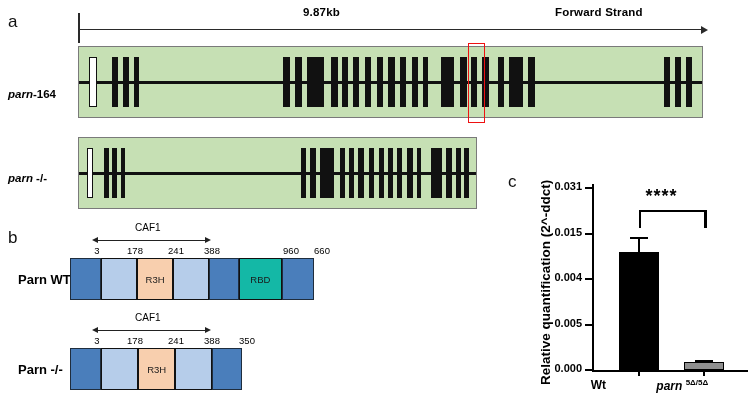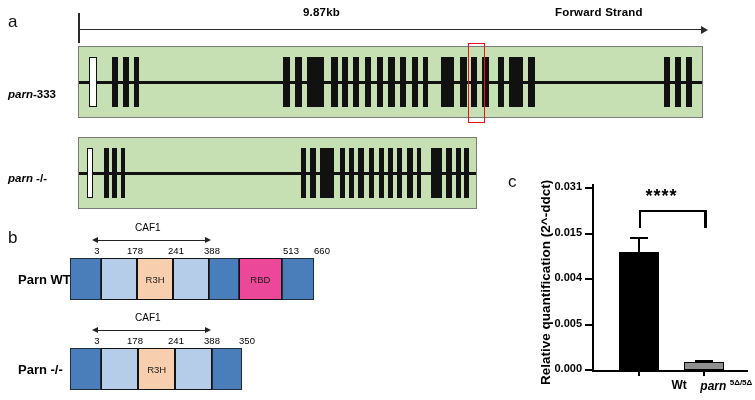--- a/index.html
+++ b/index.html
@@ -34,21 +34,21 @@
   .redbox{position:absolute;border:1.8px solid #ee1111;box-sizing:border-box;background:transparent;}
   .track-label{position:absolute;font-size:11.5px;font-weight:bold;white-space:nowrap;}
   .track-label i{font-style:italic;}
   .dom-label{position:absolute;font-size:13px;font-weight:bold;white-space:nowrap;}
   .dom-bar{position:absolute;display:flex;box-sizing:border-box;}
   .seg{height:100%;box-sizing:border-box;display:flex;align-items:center;justify-content:center;
        font-size:9.5px;color:#1a1a1a;font-weight:400;}
   .seg.dark{background:#4a7ebb;border:1px solid #1f2d3d;}
   .seg.light{background:#b6cdea;border:1px solid #111;}
   .seg.peach{background:#f8cfae;border:1px solid #111;}
-  .seg.green{background:#ec4899;border:1px solid #111;}
+  .seg.green{background:#14b8a6;border:1px solid #111;}
 
   .caf1-text{position:absolute;font-size:10px;white-space:nowrap;}
   .caf1-arrow-line{position:absolute;height:1.3px;background:#222;}
   .ah-left{position:absolute;width:0;height:0;border-top:3.5px solid transparent;
            border-bottom:3.5px solid transparent;border-right:6px solid #222;}
   .ah-right{position:absolute;width:0;height:0;border-top:3.5px solid transparent;
             border-bottom:3.5px solid transparent;border-left:6px solid #222;}
   .coord{position:absolute;font-size:9.5px;text-align:center;white-space:nowrap;}
 
   
@@ -58,42 +58,42 @@
     transform-origin:0 0;transform:rotate(-90deg);
   }
   .ytick-lab{position:absolute;font-size:11px;font-weight:bold;text-align:right;white-space:nowrap;}
   .ytick{position:absolute;height:2px;background:#000;}
   .yaxis{position:absolute;width:2.2px;background:#000;}
   .xaxis{position:absolute;height:2.2px;background:#000;}
   .bar{position:absolute;box-sizing:border-box;}
   .bar.black{background:#000;border:1.5px solid #000;}
   .bar.gray{background:#8f8f8f;border:1.6px solid #000;}
   .errbar{position:absolute;background:#000;}
-  .xtick-lab{position:absolute;font-size:12px;font-weight:bold;white-space:nowrap;text-align:right;}
+  .xtick-lab{position:absolute;font-size:12px;font-weight:bold;white-space:nowrap;text-align:left;}
   .xtick-lab i{font-style:italic;}
   .sup{font-size:8px;vertical-align:super;font-style:normal;font-weight:bold;}
   .sig-stars{position:absolute;font-size:18px;font-weight:bold;letter-spacing:1px;white-space:nowrap;}
   .sig-line{position:absolute;background:#000;}
 </style>
 </head>
 <body>
 
 <div class="fig">
 
   <div class="abs panel-letter" style="left:8px;top:12px;">a</div>
 
   <div class="abs scale-header" style="left:303px;top:6px;">9.87kb</div>
   <div class="abs scale-header" style="left:555px;top:6px;">Forward Strand</div>
 
   <div class="axis-tick" style="left:78px;top:13px;height:30px;"></div>
   <div class="axis-line" style="left:78px;top:29px;width:625px;height:1.4px;"></div>
   <div class="arrow-head" style="left:701px;top:26px;"></div>
 
   <div class="track-label" style="left:8px;top:88px;">
-    <i>parn</i><span>-333</span>
+    <i>parn</i><span>-164</span>
   </div>
   <div class="track" id="track1" style="left:78px;top:46px;width:625px;height:72px;">
     <div class="track-line" style="left:0;top:49%;width:100%;"></div>
     <div id="t1exons">
         <div class="exon hollow" style="left: 1.63934%; width: 1.31148%; top: 14%; height: 72%;"></div>
         <div class="exon" style="left: 5.2459%; width: 0.983607%; top: 14%; height: 72%;"></div>
         <div class="exon" style="left: 7.04918%; width: 0.983607%; top: 14%; height: 72%;"></div>
         <div class="exon" style="left: 8.85246%; width: 0.819672%; top: 14%; height: 72%;"></div>
         <div class="exon" style="left: 32.7869%; width: 1.06557%; top: 14%; height: 72%;"></div>
         <div class="exon" style="left: 34.6721%; width: 1.06557%; top: 14%; height: 72%;"></div>
@@ -156,21 +156,21 @@
   <div class="ah-left abs" style="left:92px;top:237px;"></div>
   <div class="caf1-arrow-line abs" style="left:97px;top:240px;width:111px;"></div>
   <div class="ah-right abs" style="left:205px;top:237px;"></div>
 
   <div id="wt-coords">
       <div class="coord" style="left: 83px; top: 245px; width: 28px;">3</div>
       <div class="coord" style="left: 121px; top: 245px; width: 28px;">178</div>
       <div class="coord" style="left: 162px; top: 245px; width: 28px;">241</div>
       <div class="coord" style="left: 198px; top: 245px; width: 28px;">388</div>
       <div class="coord" style="left: 234px; top: 245px; width: 28px; margin-top: 32px;">435</div>
-      <div class="coord" style="left: 277px; top: 245px; width: 28px;">513</div>
+      <div class="coord" style="left: 277px; top: 245px; width: 28px;">960</div>
       <div class="coord" style="left: 308px; top: 245px; width: 28px;">660</div>
     </div>
 
   <div class="abs dom-label" style="left:18px;top:272px;">Parn WT</div>
   <div class="dom-bar abs" id="wt-bar" style="left:70px;top:258px;width:244px;height:42px;">
       <div class="seg dark" style="flex: 1.05 1 0%;"></div>
       <div class="seg light" style="flex: 1.25 1 0%;"></div>
       <div class="seg peach" style="flex: 1.25 1 0%;">R3H</div>
       <div class="seg light" style="flex: 1.25 1 0%;"></div>
       <div class="seg dark" style="flex: 1 1 0%;"></div>

